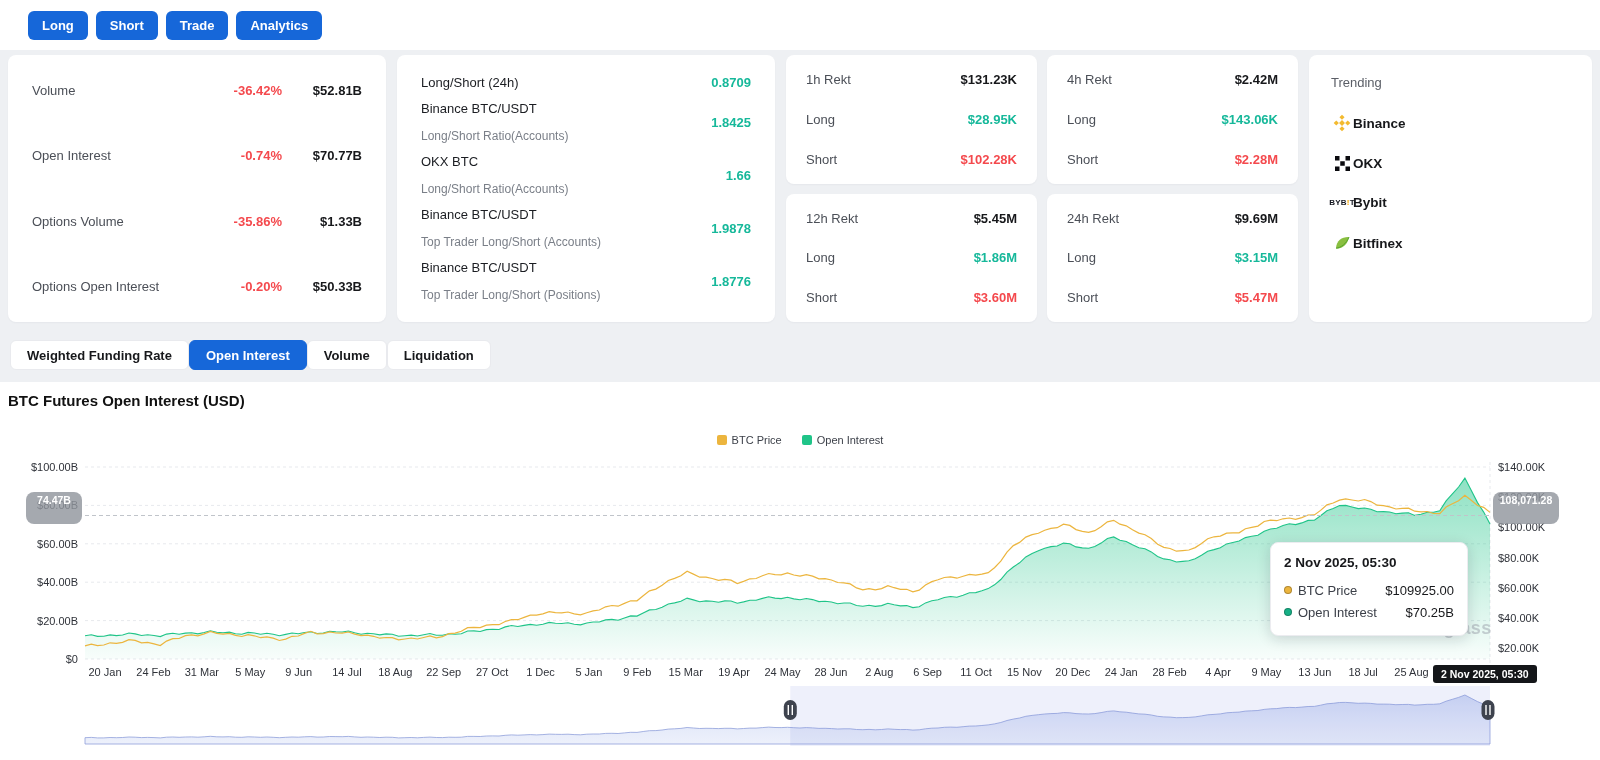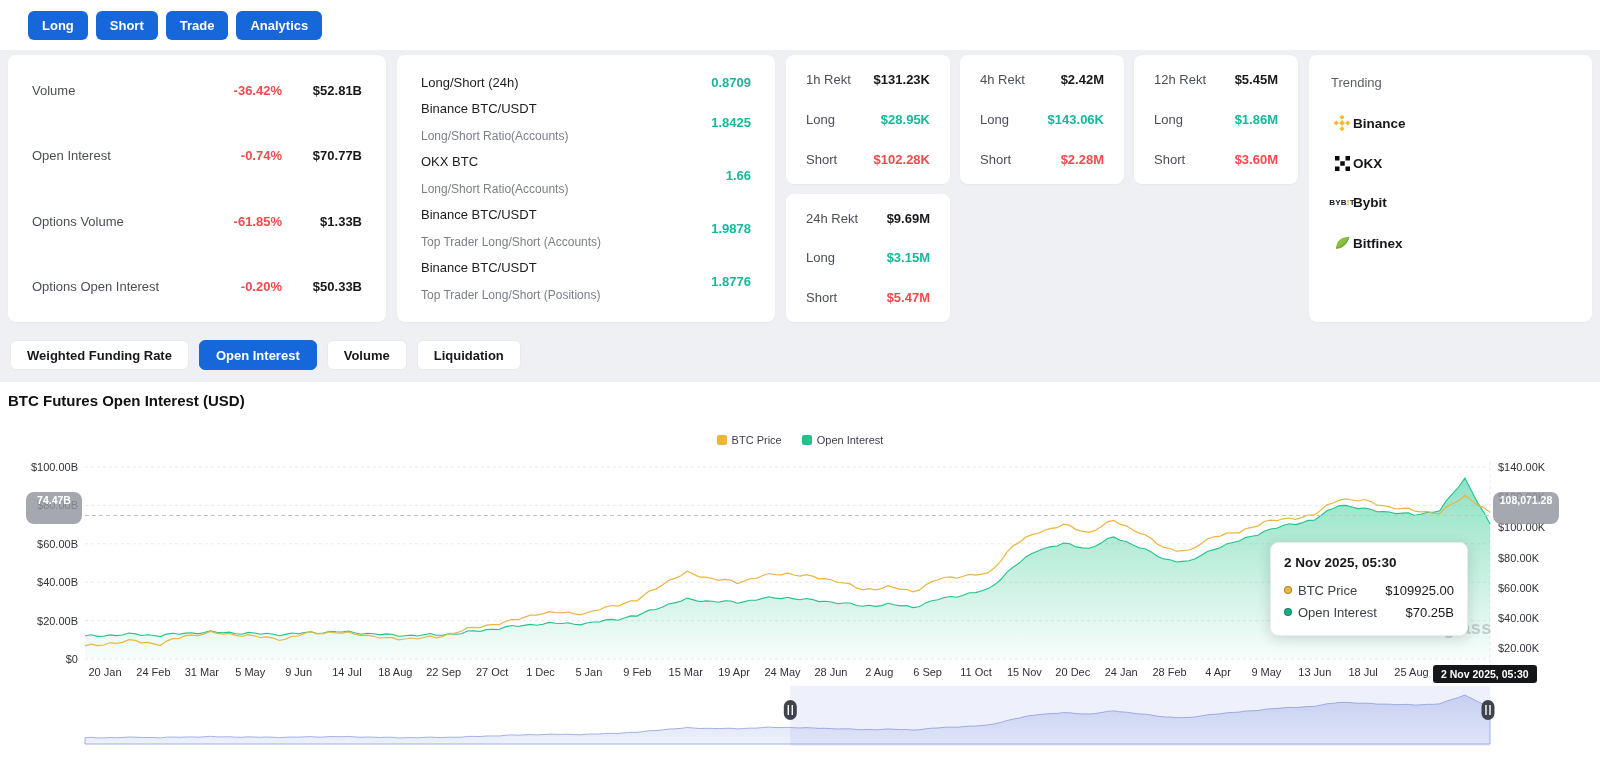--- a/index.html
+++ b/index.html
@@ -19,37 +19,37 @@
   .srow{display:flex;align-items:center;font-size:13px}
   .srow .lbl{flex:1;color:#4b4f57}
   .srow .chg{color:#f4494d;font-weight:700;width:84px;text-align:right}
   .srow .val{width:80px;text-align:right;font-weight:700;color:#17181b}
   .ls{padding:20px 24px;display:flex}
   .lsrow{display:flex;align-items:center;font-size:13px}
   .lsrow .lwrap{flex:1}
   .lsrow .mlabel{color:#1b1d22}
   .lsrow .slabel{color:#7a7f88;font-size:12px;margin-top:13px}
   .lsrow .val{font-weight:700;color:#16b89a;text-align:right}
-  .rektgrid{display:grid;grid-template-columns:1fr 1fr 1fr;grid-template-rows:1fr 1fr;gap:10px}
+  .rektgrid{display:grid;grid-template-columns:1fr 1fr;grid-template-rows:1fr 1fr;gap:10px}
   .rekt{background:#fff;border-radius:8px;padding:17px 20px;display:flex;flex-direction:column;
     justify-content:space-between;box-sizing:border-box;box-shadow:0 1px 2px rgba(20,20,40,.04)}
   .rrow{display:flex;justify-content:space-between;font-size:13px}
   .rrow .lbl{color:#4b4f57}
   .rrow .val{font-weight:700;color:#17181b}
   .rrow.g .val{color:#16b89a}
   .rrow.r .val{color:#f4494d}
   .trend{padding:20px 22px}
   .trend-title{font-size:13px;color:#5a5e66}
   .trend-items{display:flex;flex-direction:column;gap:24px;margin-top:24px}
   .titem{display:flex;align-items:center;gap:0;font-weight:700;font-size:13.5px;cursor:pointer}
   .ticon{width:22px;display:flex;justify-content:center;align-items:center}
   .bybit-logo{font-size:8px;font-weight:800;color:#12151e;letter-spacing:.2px}
   .bybit-logo b{color:#f7a600;font-style:normal}
   
-  .tabs{display:flex;gap:10px;margin:18px 0 0 10px;height:30px}
+  .tabs{display:flex;margin:18px 0 0 10px;height:30px}
   .tab{background:#fff;border:1px solid #e9eaee;border-radius:6px;padding:0 16px;font-size:13px;
     font-weight:700;color:#17181b;display:flex;align-items:center;cursor:pointer}
   .tab.active{background:#1667d9;border-color:#1667d9;color:#fff}
   
   .chart-section{background:#fff;margin-top:12px;height:378px;box-sizing:border-box}
   .chart-section h2{margin:0;padding:10px 0 0 8px;font-size:15px;color:#111;height:24px}
   .legend{display:flex;justify-content:center;gap:20px;margin-top:17px;font-size:11px;color:#3c4049;
     align-items:center;height:13px}
   .li{display:flex;align-items:center;cursor:pointer}
   .li i{display:inline-block;width:10px;height:10px;border-radius:2px;margin-right:5px}
@@ -90,21 +90,21 @@
           <span class="chg">-36.42%</span>
           <span class="val">$52.81B</span>
         </div>
         <div class="srow">
           <span class="lbl">Open Interest</span>
           <span class="chg">-0.74%</span>
           <span class="val">$70.77B</span>
         </div>
         <div class="srow">
           <span class="lbl">Options Volume</span>
-          <span class="chg">-61.85%</span>
+          <span class="chg">-35.86%</span>
           <span class="val">$1.33B</span>
         </div>
         <div class="srow">
           <span class="lbl">Options Open Interest</span>
           <span class="chg">-0.20%</span>
           <span class="val">$50.33B</span>
         </div>
       </div>
   </div>
   <div class="card ls">

